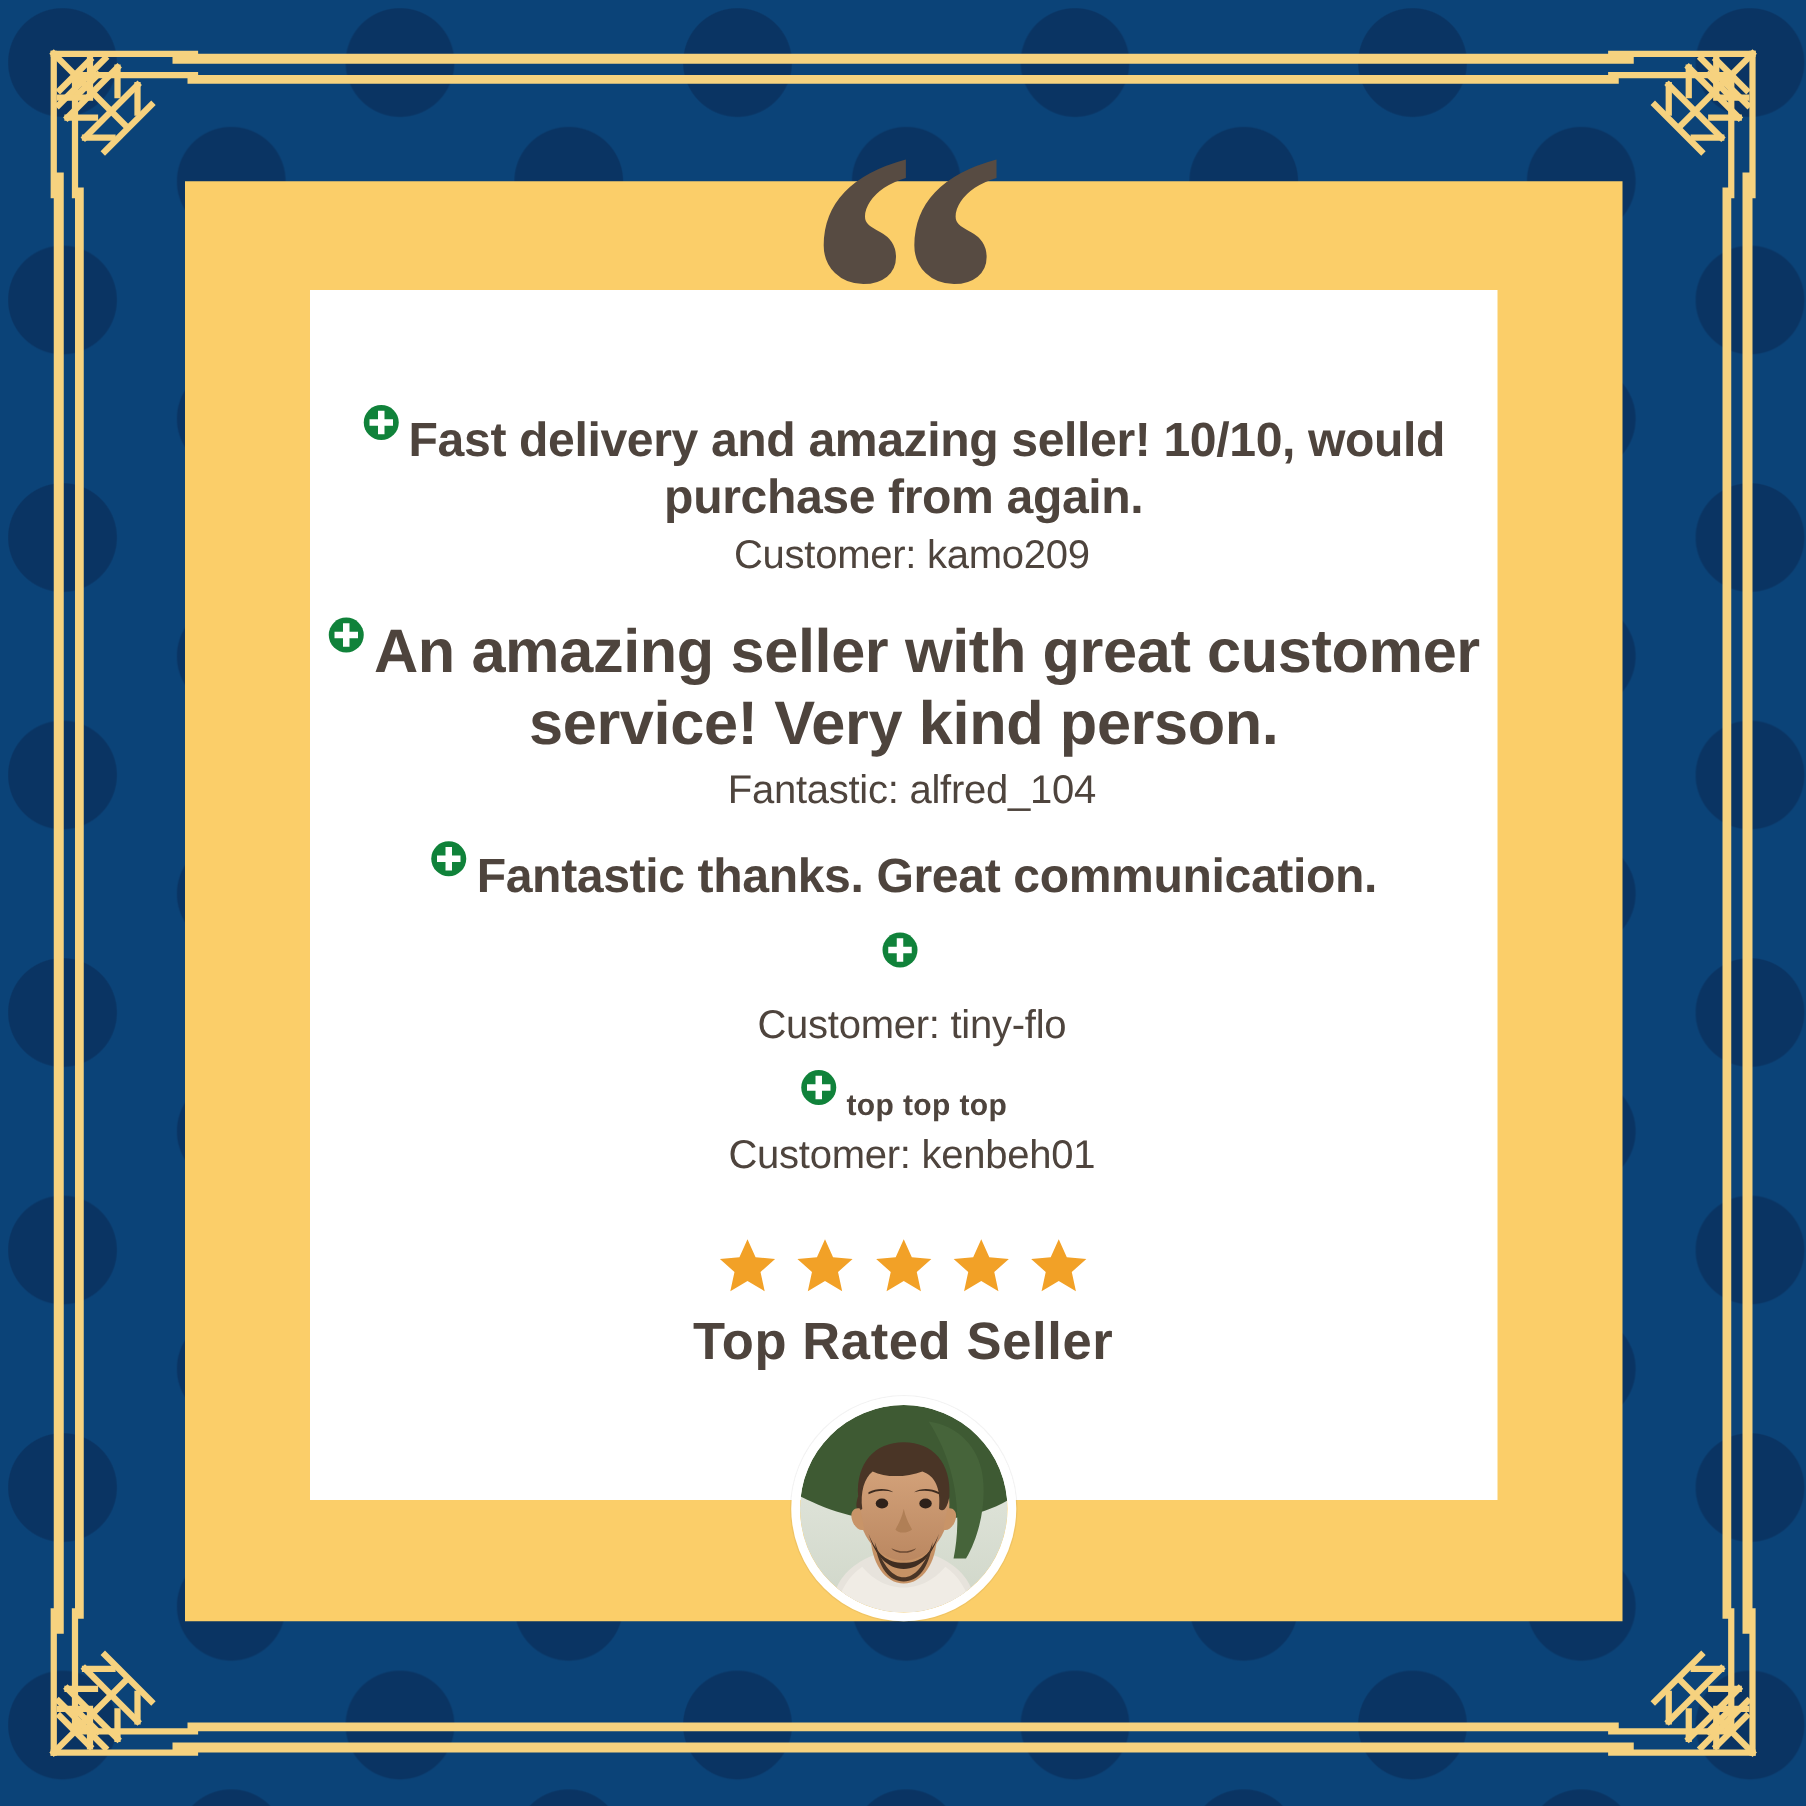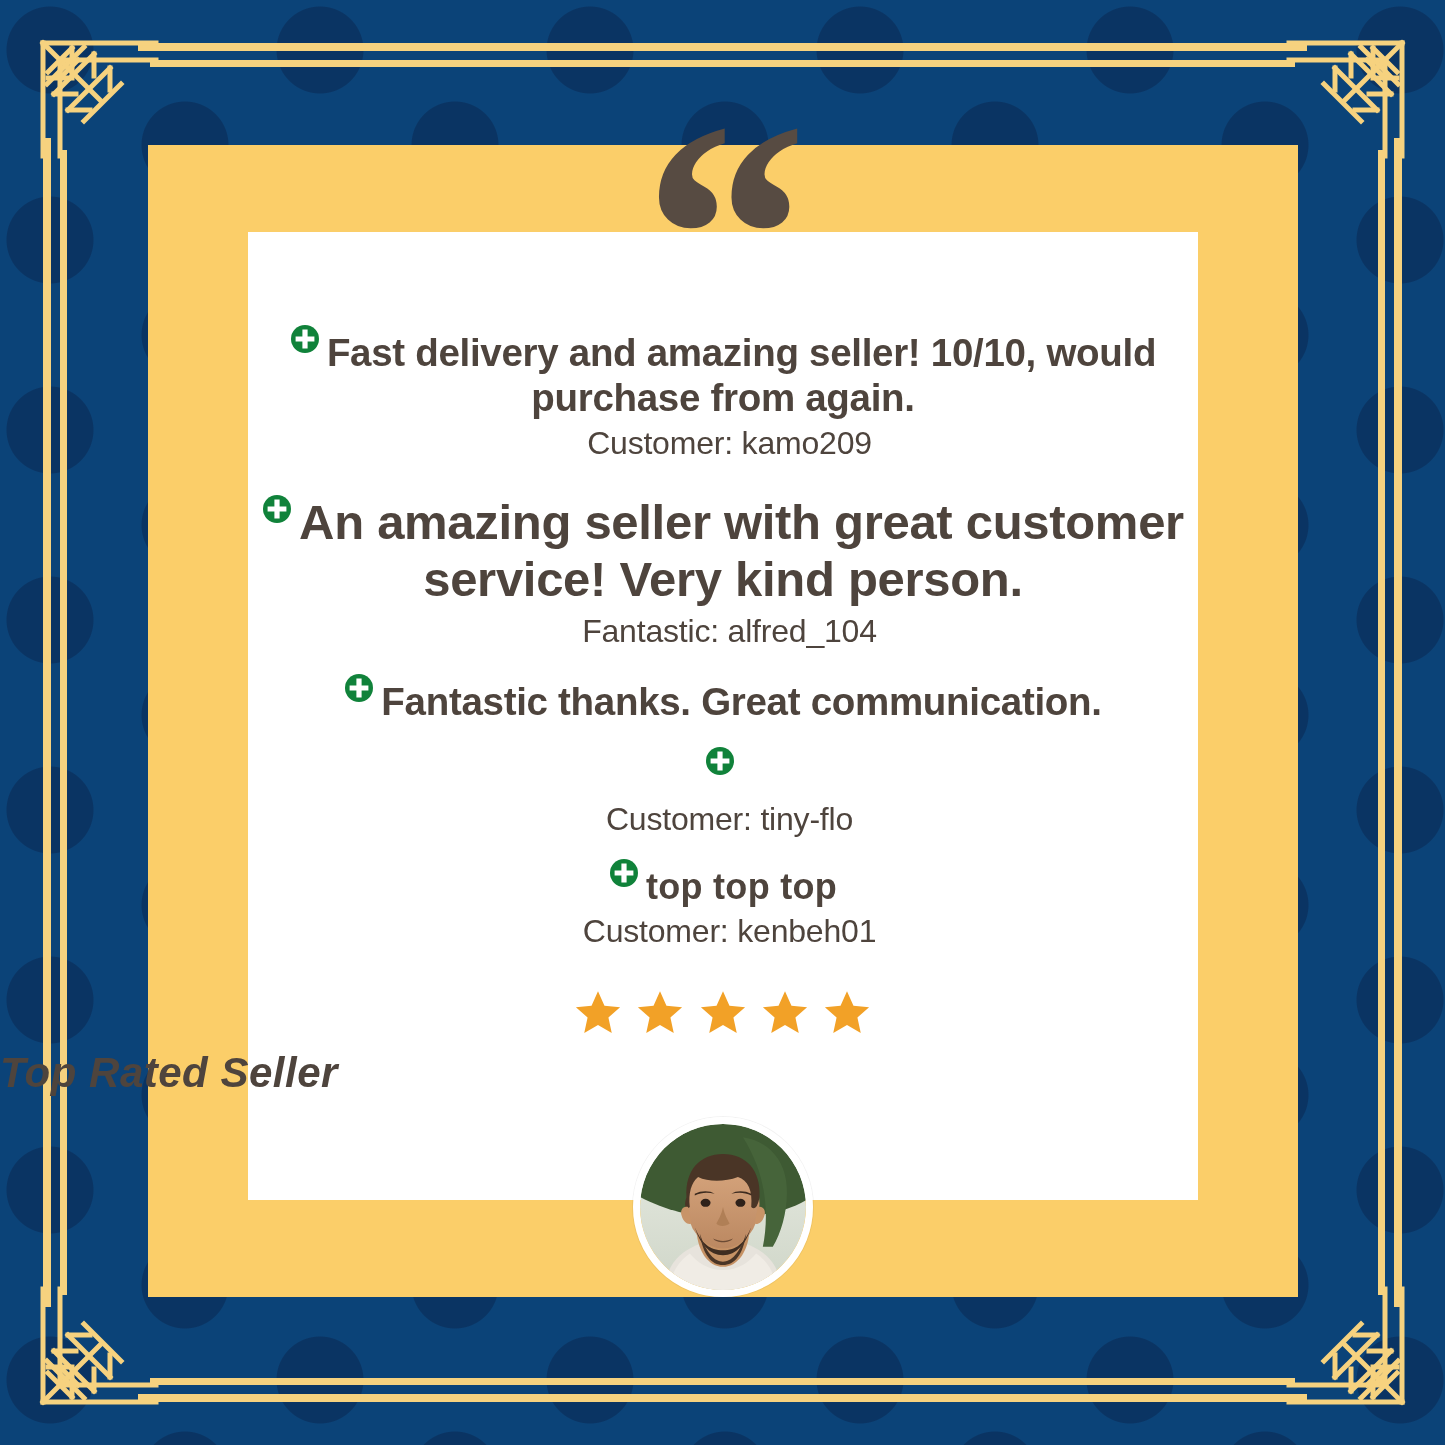--- a/index.html
+++ b/index.html
@@ -105,43 +105,43 @@
     margin-top:5px;
     letter-spacing:-0.2px;
     padding-left:13px;
   }
 
   
   .r-0 .review-body { font-size:38.5px; }
   .r-1 .review-body { font-size:49px; }
   .r-2 .review-body { font-size:38.5px; }
   .r-3 .review-body { font-size:38px; letter-spacing:0.3px; }
-  .r-4 .review-body { font-size:36px; letter-spacing:0.3px; }
+  .r-4 .review-body { font-size:24px; letter-spacing:0.3px; }
   .r-3 { margin-top:8px; }
   .r-4 { margin-top:10px; }
 
   
   #stars {
     position:absolute;
     left:0; right:0; top:988px;
     text-align:center;
     z-index:6;
   }
   .star { display:inline-block; margin:0 3px; }
 
   
   #top-rated {
     position:absolute;
     left:0; right:0; top:1049px;
+    text-align:center;
     font-size:42px;
     font-weight:700;
     color:#4e443d;
     letter-spacing:0.5px;
     z-index:6;
-    font-style:italic;
   }
 
   
   #avatar {
     position:absolute;
     left:50%; transform:translateX(-50%);
     top:1117px;
     width:180px; height:180px;
     border-radius:50%;
     border:7px solid #ffffff;

